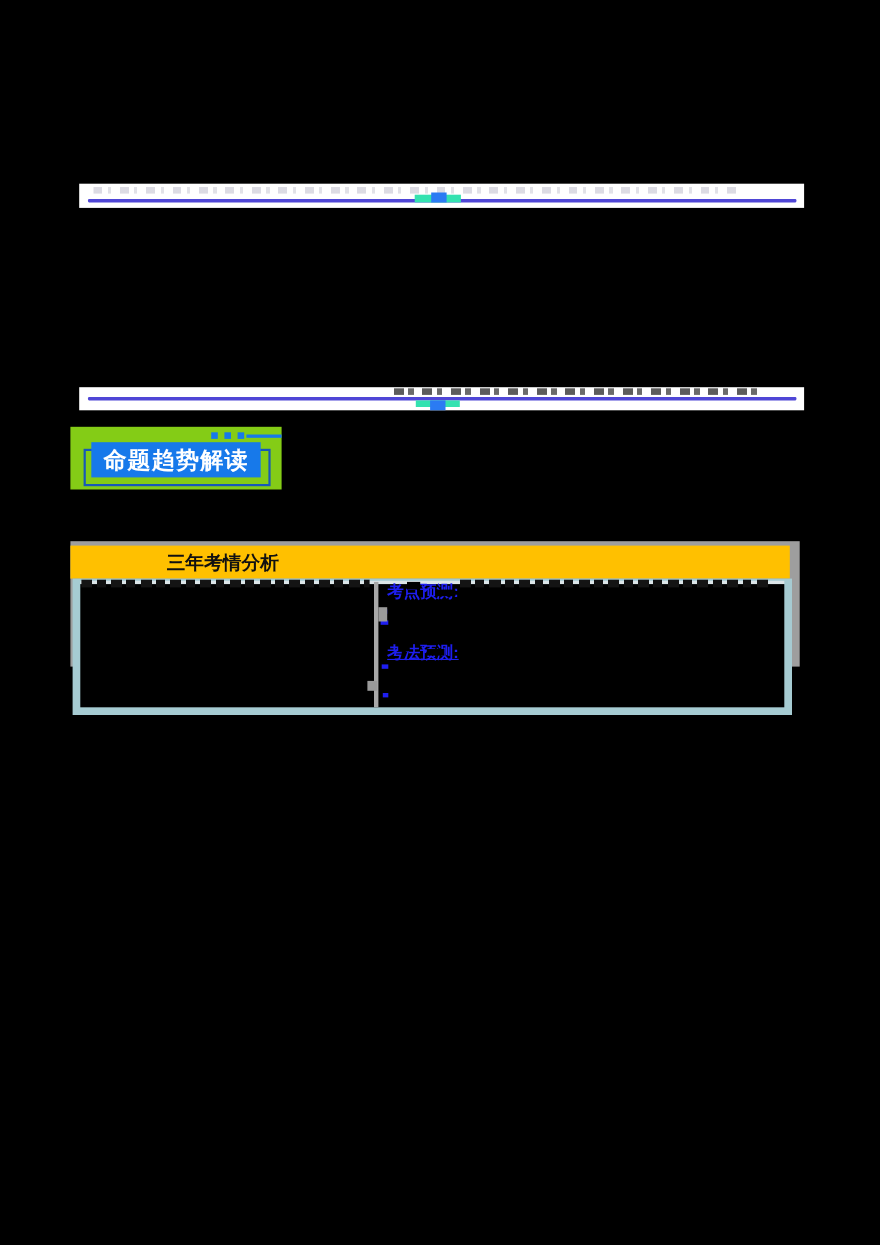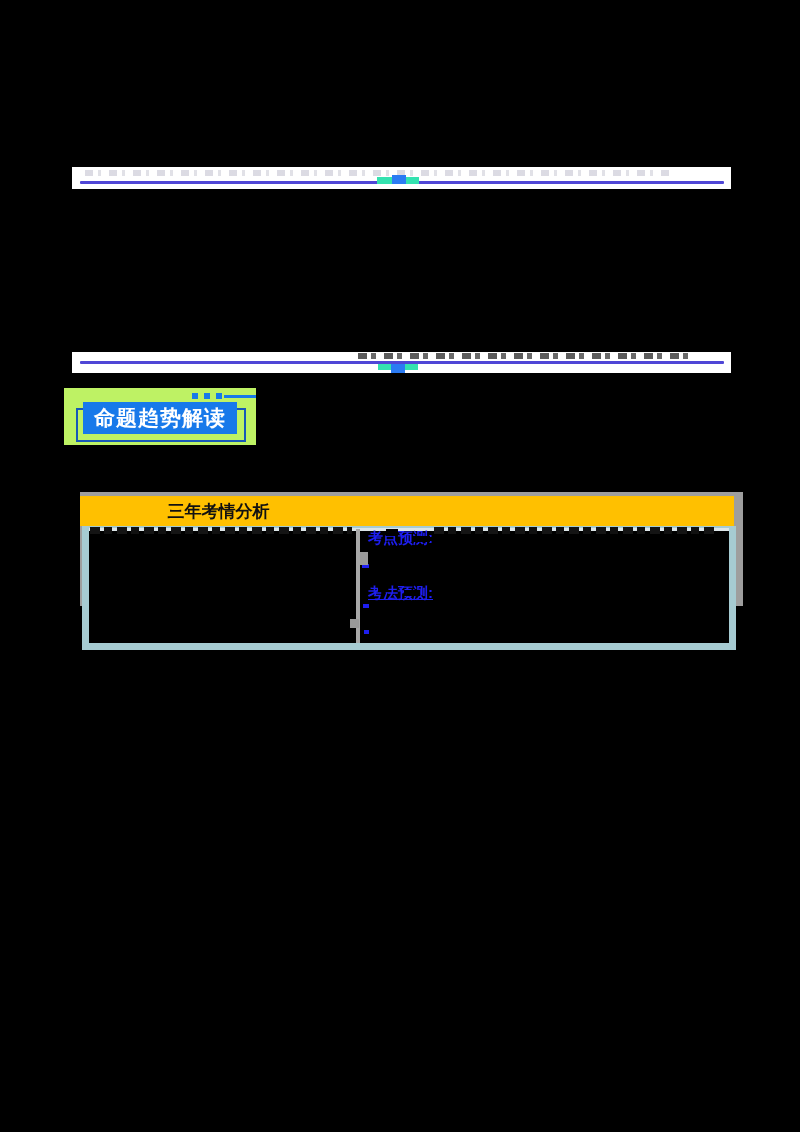--- a/index.html
+++ b/index.html
@@ -19,30 +19,30 @@
   #band1 .blue-cap{left:320px;top:8px;width:14px;height:9px;}
   #band2 .mint-bar{left:306px;top:12px;width:40px;height:6px;}
   #band2 .blue-cap{left:319px;top:12px;width:14px;height:9px;}
   .frag-row{position:absolute;height:6px;
     background:repeating-linear-gradient(90deg,#9a98b0 0 8px,transparent 8px 13px,#aab 13px 16px,transparent 16px 24px);}
   #band1 .frag-row{left:13px;top:3px;width:585px;opacity:.35;}
   #band2 .frag-row{left:286px;top:1px;width:332px;opacity:.9;
     background:repeating-linear-gradient(90deg,#4a4a4a 0 9px,transparent 9px 13px,#5a5a5a 13px 18px,transparent 18px 26px);}
 
   
-  #badge-chip{position:absolute;left:64px;top:388px;width:192px;height:57px;background:#bef264;}
+  #badge-chip{position:absolute;left:64px;top:388px;width:192px;height:57px;background:#84cc16;}
   .dot{position:absolute;width:6px;height:6px;background:#1779EA;top:5px;}
   #badge-connector{position:absolute;left:160px;top:7px;width:32px;height:3px;background:#1779EA;}
   #badge-outline{position:absolute;left:12px;top:20px;width:166px;height:30px;border:2px solid #1758B8;background:transparent;}
   #badge-box{position:absolute;left:19px;top:14px;width:154px;height:32px;background:#1779EA;
      display:flex;align-items:center;justify-content:center;}
   #badge-box span{color:#fff;font-weight:bold;font-size:21px;letter-spacing:1px;white-space:nowrap;}
 
   
-  #table-frame{position:absolute;left:64px;top:492px;width:663px;height:114px;background:#9E9E9E;margin-left:16px;}
+  #table-frame{position:absolute;left:64px;top:492px;width:663px;height:114px;background:#9E9E9E;}
   #table-header{position:absolute;left:0;top:4px;width:654px;height:30px;background:#FFC000;display:flex;}
   .hcell{display:flex;align-items:center;justify-content:center;font-weight:bold;font-size:17px;color:#111;}
   #hcell-left{width:277px;}
   #hcell-right{width:377px;}
   #table-body{position:absolute;left:2px;top:34px;width:654px;height:124px;background:#A6CBD2;}
   #body-lightstrip{position:absolute;left:7px;top:2px;width:640px;height:3px;background:#DCE5E8;z-index:1;}
   #body-interior{position:absolute;left:7px;top:5px;width:640px;height:112px;background:#000;z-index:1;}
   #col-divider{position:absolute;left:274px;top:3px;width:4px;height:114px;background:#A8A8A8;z-index:2;}
   .glyph-tops{position:absolute;top:1px;height:7px;z-index:2;
     background:repeating-linear-gradient(90deg,#141414 0 10px,transparent 10px 14px,#101010 14px 22px,transparent 22px 27px);}

